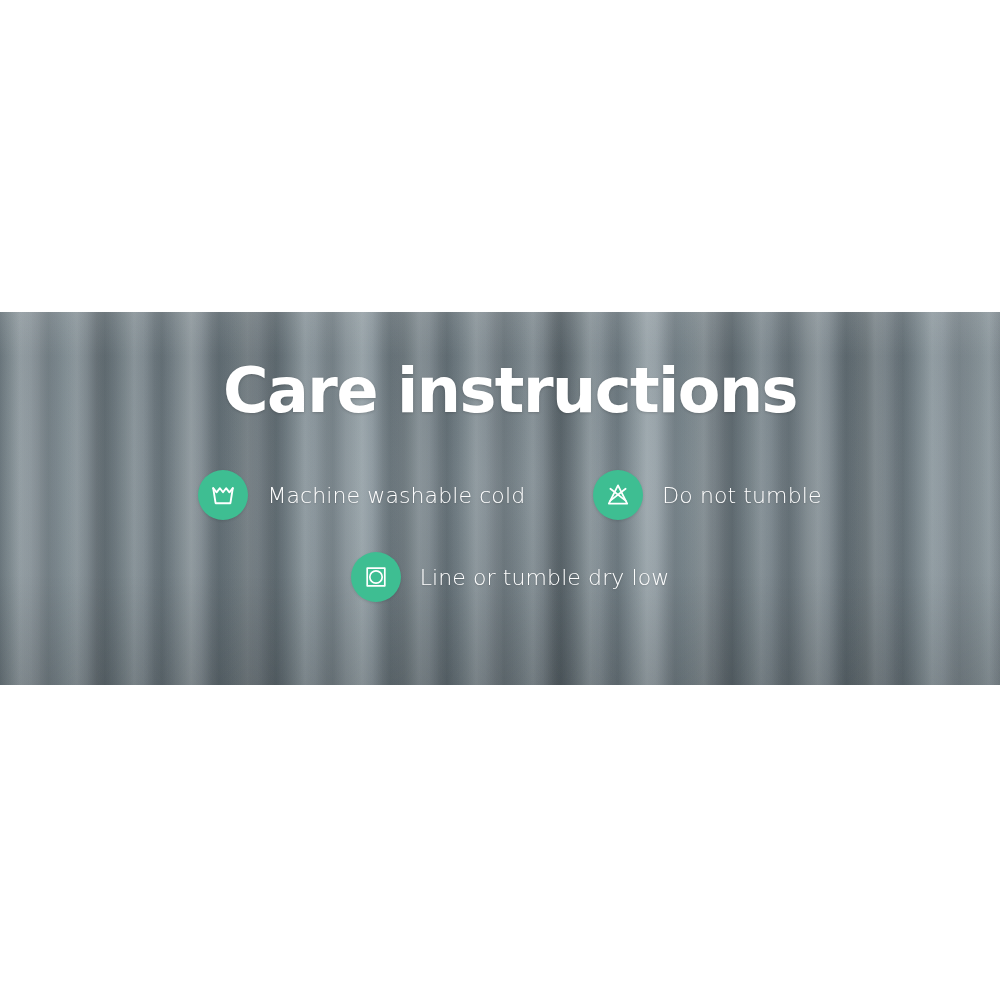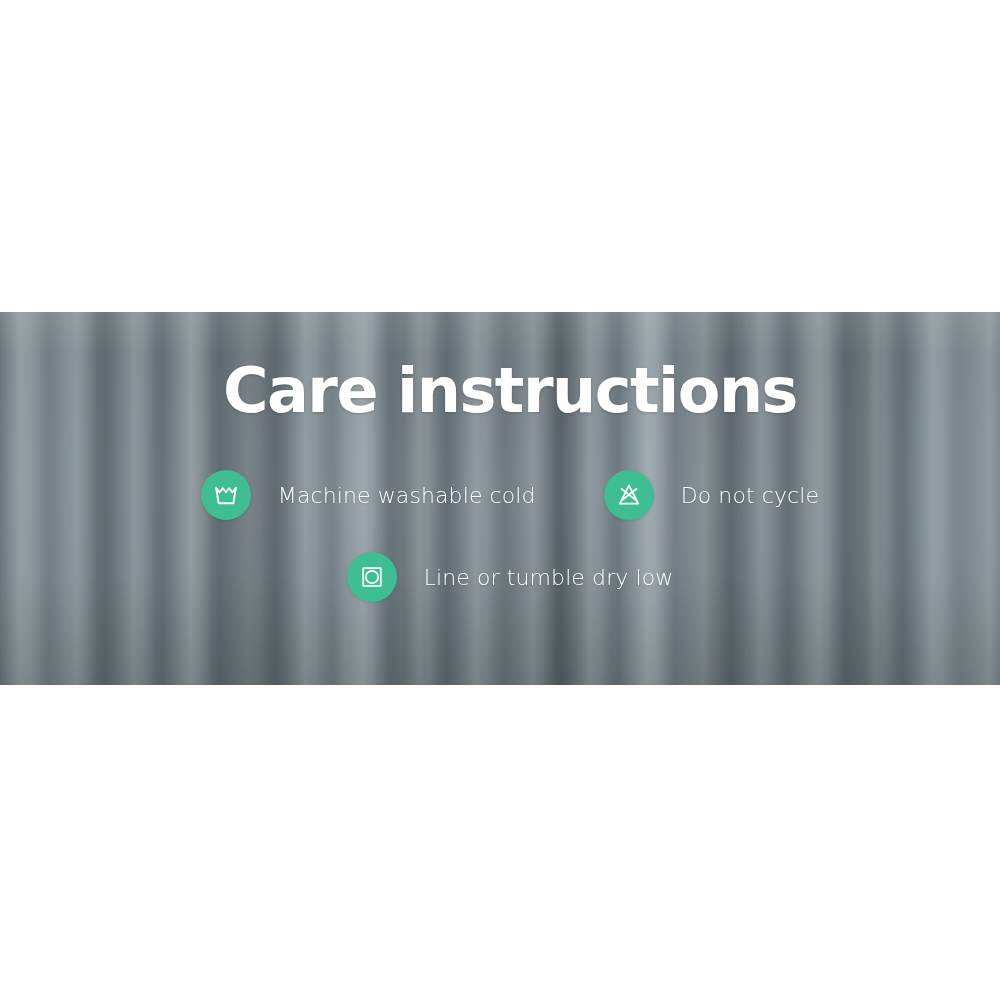--- a/index.html
+++ b/index.html
@@ -111,21 +111,20 @@
     position: absolute;
     display: flex;
     align-items: center;
   }
   .row-1 { left: 0; right: 0; top: 158px; justify-content: center; }
   .row-2 { left: 0; right: 0; top: 240px; justify-content: center; }
 
   .care-item {
     display: flex;
     align-items: center;
-    gap: 8px;
   }
   .row-1 .care-item { margin: 0 34px; }
   .row-2 .care-item { margin: 0 38px; }
 
   .icon-circle {
     width: 50px;
     height: 50px;
     border-radius: 50%;
     background: #3ebe92;
     display: flex;
@@ -176,21 +175,21 @@
         </div>
 
         <div class="care-item">
           <span class="icon-circle">
             <svg width="30" height="30" viewBox="0 0 30 30" fill="none" stroke="#ffffff" stroke-width="1.8" stroke-linejoin="round" stroke-linecap="round">
               <path d="M15 5.4 L24.2 23.6 L5.8 23.6 Z"></path>
               <path d="M7.4 8.8 L22.6 20.6"></path>
               <path d="M22.6 8.8 L7.4 20.6"></path>
             </svg>
           </span>
-          <span class="care-label">Do not cycle</span>
+          <span class="care-label">Do not tumble</span>
         </div>
 
 
       </div>
 
       <div class="row row-2">
 
         <div class="care-item">
           <span class="icon-circle">
             <svg width="28" height="28" viewBox="0 0 28 28" fill="none" stroke="#ffffff" stroke-width="1.7" stroke-linejoin="round">

